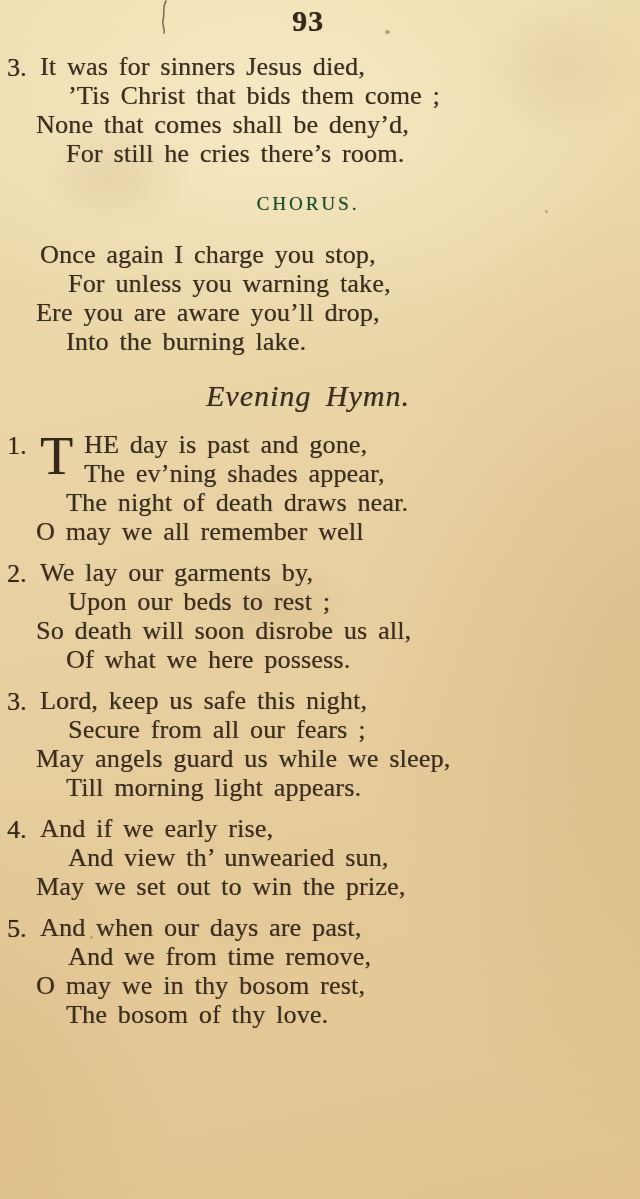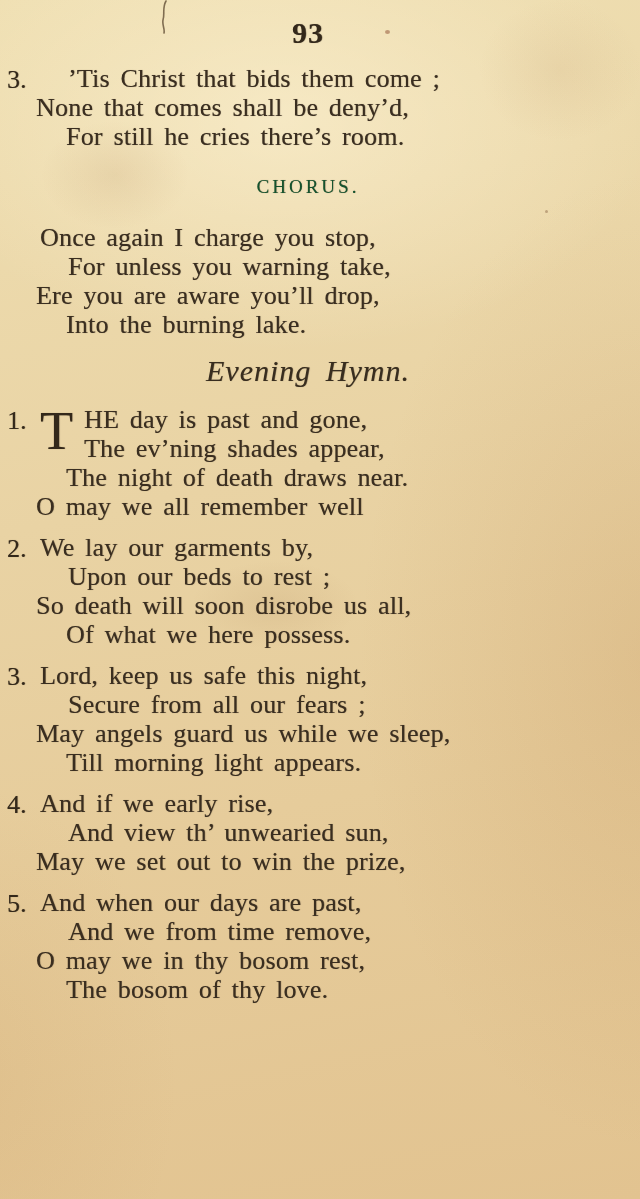--- a/index.html
+++ b/index.html
@@ -30,41 +30,41 @@
   .speck-2 { left: 545px; top: 210px; width: 3px; height: 3px; background: rgba(120,80,50,0.4); }
   .speck-3 { left: 90px; top: 936px; width: 3px; height: 3px; background: rgba(120,80,50,0.35); }
 
   
   .pen-mark { position: absolute; left: 152px; top: 0px; width: 26px; height: 34px; }
 
   
   .bottom-edge { position: absolute; left: 0; bottom: 0; width: 640px; height: 12px;
     background: linear-gradient(to bottom, rgba(80,58,34,0) 0%, rgba(80,58,34,0.35) 35%, #3a28156 55%, #241709 80%, #150d05 100%); }
 
-  .content { position: relative; padding: 16px 30px 0 6px; width: 604px; box-sizing: content-box; }
+  .content { position: relative; padding: 4px 30px 0 6px; width: 604px; box-sizing: content-box; }
 
   .ink { text-shadow: 0.4px 0.4px 0.7px rgba(56,44,30,0.55); }
 
   .page-number { text-align: center; font-size: 30px; line-height: 34px; font-weight: bold;
     letter-spacing: 1px; margin: 0 0 14px 0; color: #33281a; }
 
   .verse-line { font-size: 26px; line-height: 29px; word-spacing: 4px; letter-spacing: 0.2px; white-space: nowrap; }
   .ind-0 { margin-left: 0; }
   .ind-1 { margin-left: 28px; }
   .ind-2 { margin-left: -4px; }
   .ind-3 { margin-left: 26px; }
 
   .verse { position: relative; padding-left: 34px; margin-bottom: 12px; }
   .verse-num { position: absolute; left: 1px; top: 1px; font-size: 26px; line-height: 29px; color: #33281a; }
 
   .prev-verse { margin-bottom: 24px; }
 
   .chorus-heading { text-align: center; font-size: 19px; line-height: 24px; letter-spacing: 3px;
     margin: 0 0 24px 0; color: #14532d; }
-  .chorus-block { margin-bottom: 16px; }
+  .chorus-block { margin-bottom: 24px; }
 
   .hymn-heading { text-align: center; font-size: 37px; line-height: 42px; margin: 0 0 8px 0;
     color: #33281a; white-space: nowrap; }
   .hymn-title { font-weight: bold; letter-spacing: 1.5px; }
   .hymn-meter { font-size: 24px; letter-spacing: 3px; margin-left: 12px; }
 
   .hymn-subtitle { text-align: center; font-style: italic; font-size: 30px; line-height: 32px;
     margin: 0 0 18px 0; letter-spacing: 1px; word-spacing: 6px; color: #382d1f; }
 
   .dropcap { float: left; font-size: 54px; line-height: 50px; height: 56px; width: 40px;
@@ -85,20 +85,21 @@
   <svg class="pen-mark" viewBox="0 0 26 34">
     <path d="M14,1 C10,8 13,14 11,20 C10,25 13,29 12,33" fill="none" stroke="rgba(90,70,45,0.75)" stroke-width="1.6" stroke-linecap="round"></path>
   </svg>
 
   <div class="content">
 
     <div class="page-number ink">93</div>
 
     <div class="verse prev-verse">
       <span class="verse-num ink">3.</span>
+      <div class="verse-line ind-0 ink">It was for sinners Jesus died,</div>
       <div class="verse-line ind-1 ink">’Tis Christ that bids them come ;</div>
       <div class="verse-line ind-2 ink">None that comes shall be deny’d,</div>
       <div class="verse-line ind-3 ink">For still he cries there’s room.</div>
     </div>
 
     <div class="chorus-heading ink">CHORUS.</div>
 
     <div class="verse chorus-block">
       <div class="verse-line ind-0 ink">Once again I charge you stop,</div>
       <div class="verse-line ind-1 ink">For unless you warning take,</div>

